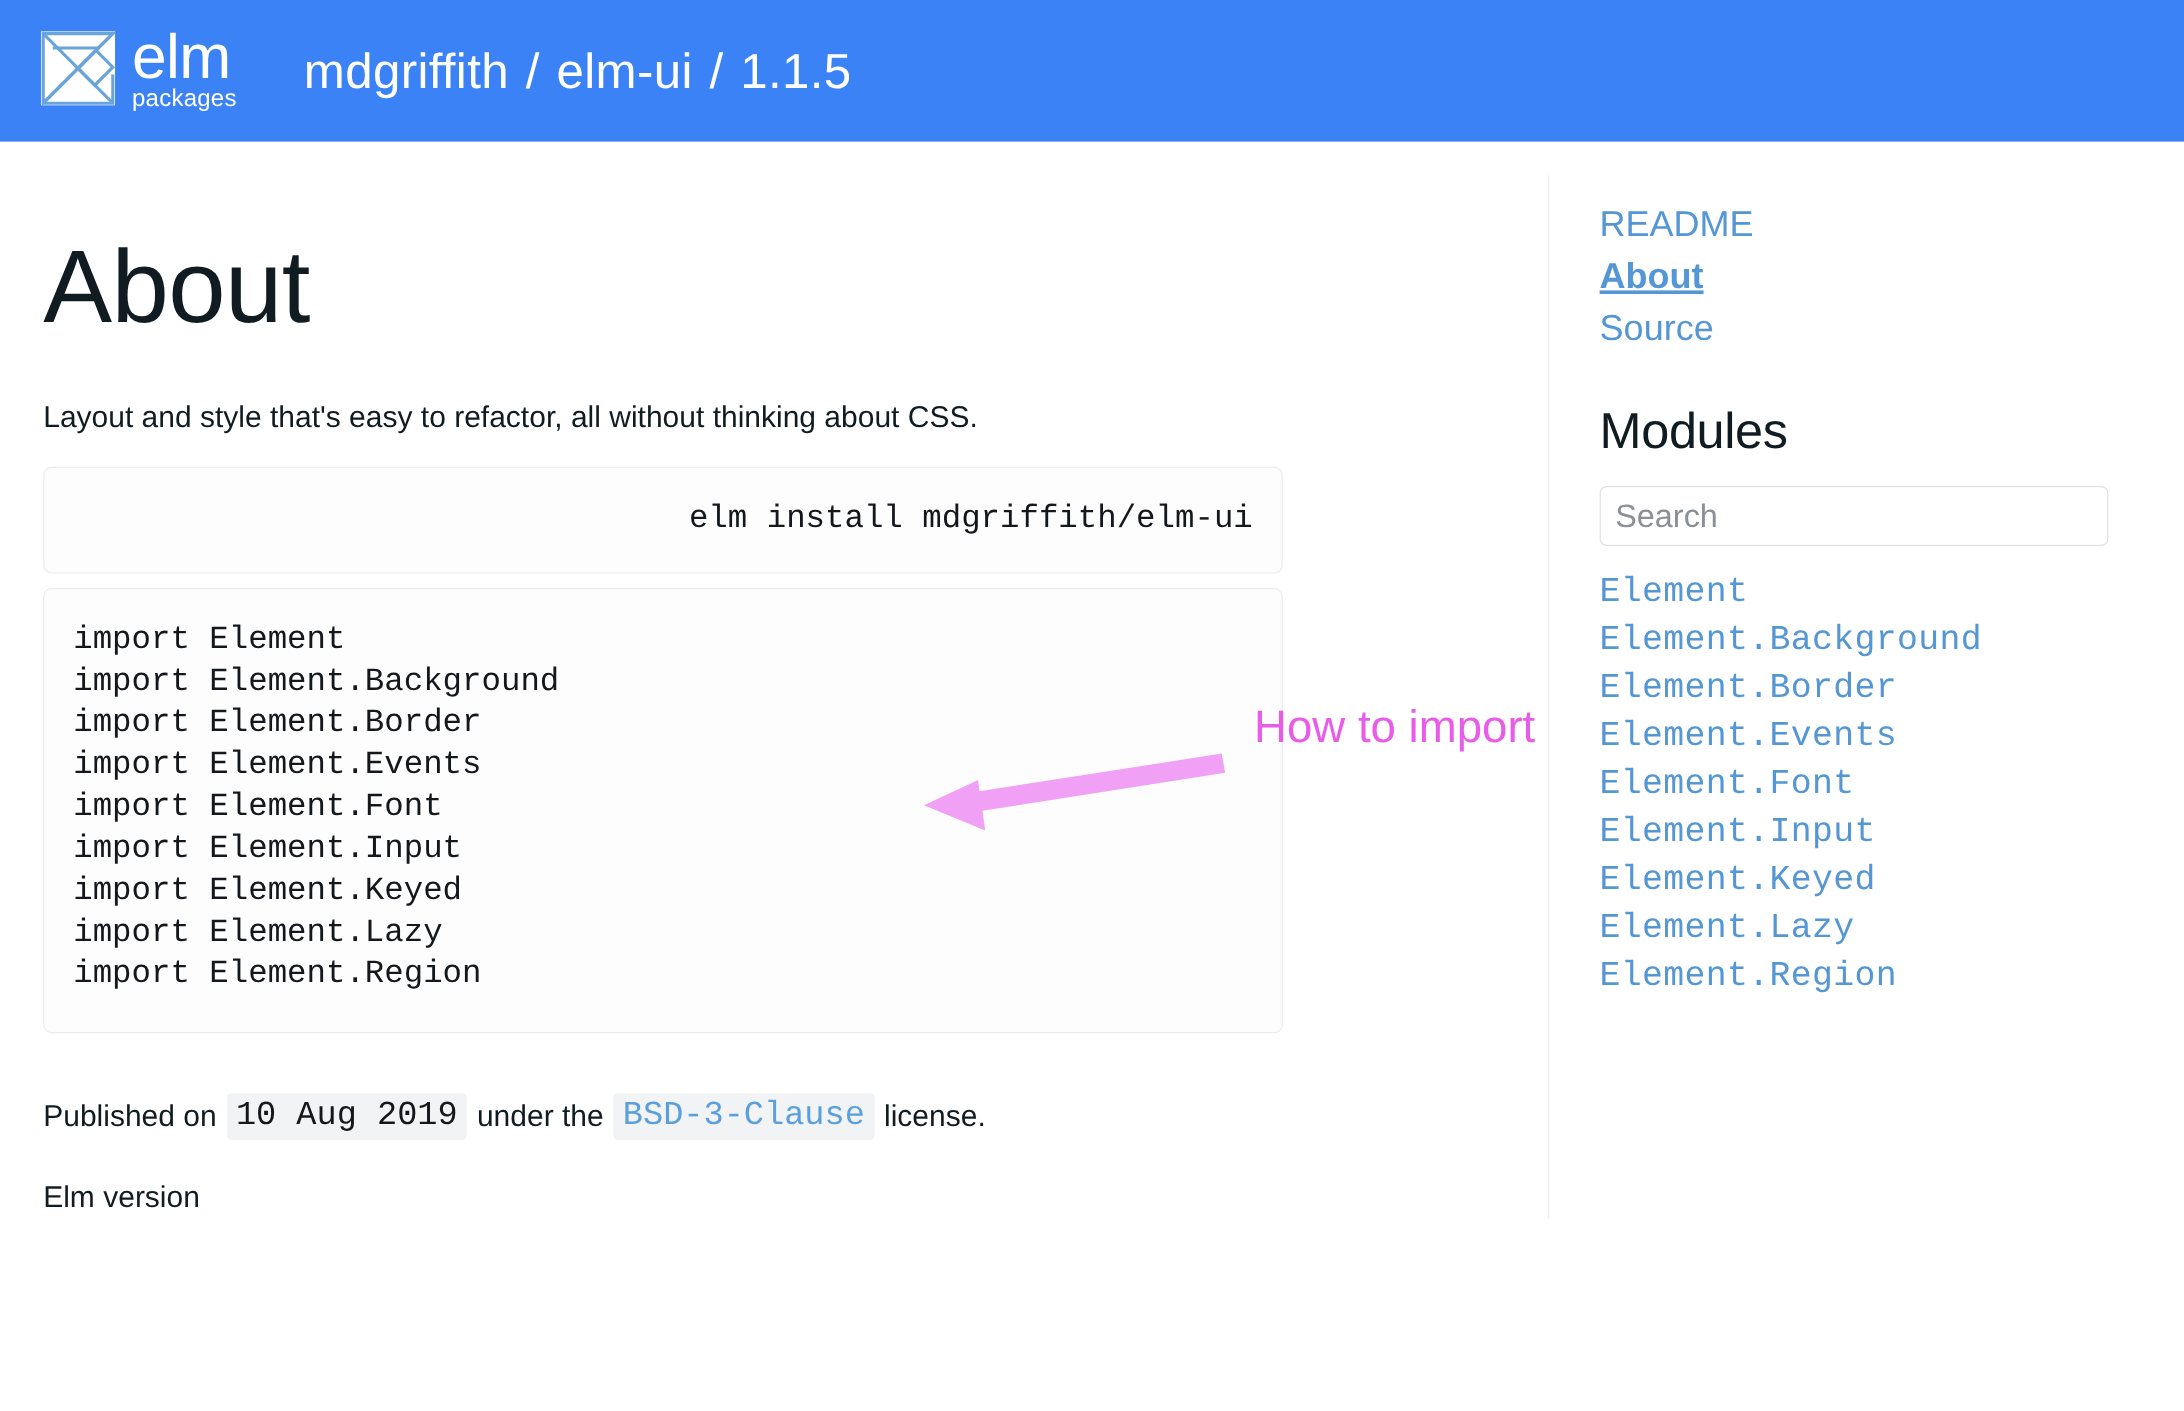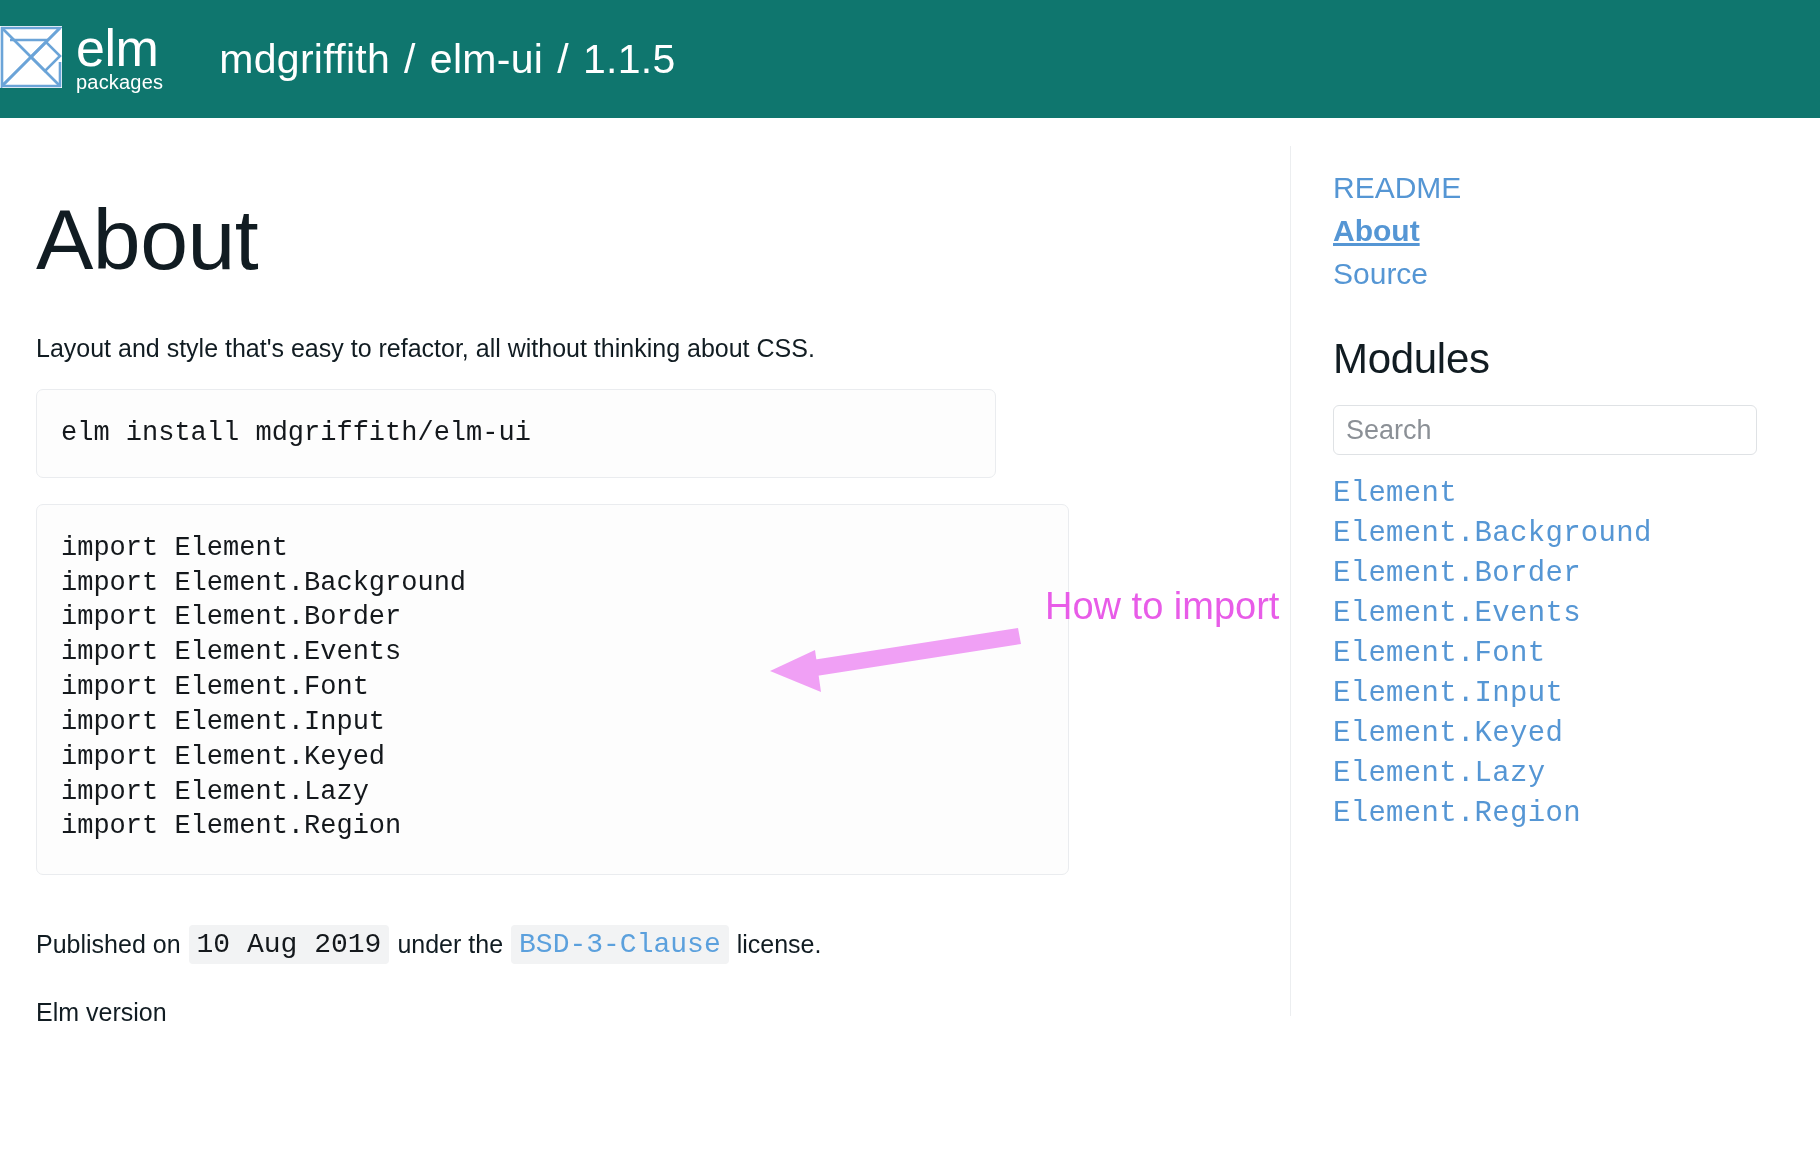--- a/index.html
+++ b/index.html
@@ -12,23 +12,24 @@
     height: 1176px;
     background: #ffffff;
     font-family: "Liberation Sans", sans-serif;
     overflow: hidden;
     position: relative;
   }
 
   
   .header {
     height: 118px;
-    background: #0f766e;
+    background: #3b82f6;
     display: flex;
     align-items: center;
+    padding-left: 34px;
     box-sizing: border-box;
   }
   .logo-link {
     display: flex;
     align-items: flex-end;
     text-decoration: none;
     flex: 0 0 auto;
   }
   .logo-mark {
     width: 62px;
@@ -126,26 +127,27 @@
     margin-top: 26px;
     padding: 22px 24px;
     font-family: "Liberation Mono", monospace;
     font-size: 27px;
     line-height: 1.29;
     color: #14181c;
     box-sizing: border-box;
     white-space: pre;
   }
   .codeblock.install {
-    width: 960px;
+    width: 1033px;
     padding: 26px 24px;
+    text-align: right;
   }
   .codeblock.imports {
     width: 1033px;
-    margin-top: 26px;
+    margin-top: 12px;
     padding: 26px 24px 30px 24px;
     position: relative;
   }
 
   .footline {
     font-size: 25px;
     color: #111c22;
     margin-top: 50px;
     display: flex;
     align-items: center;

